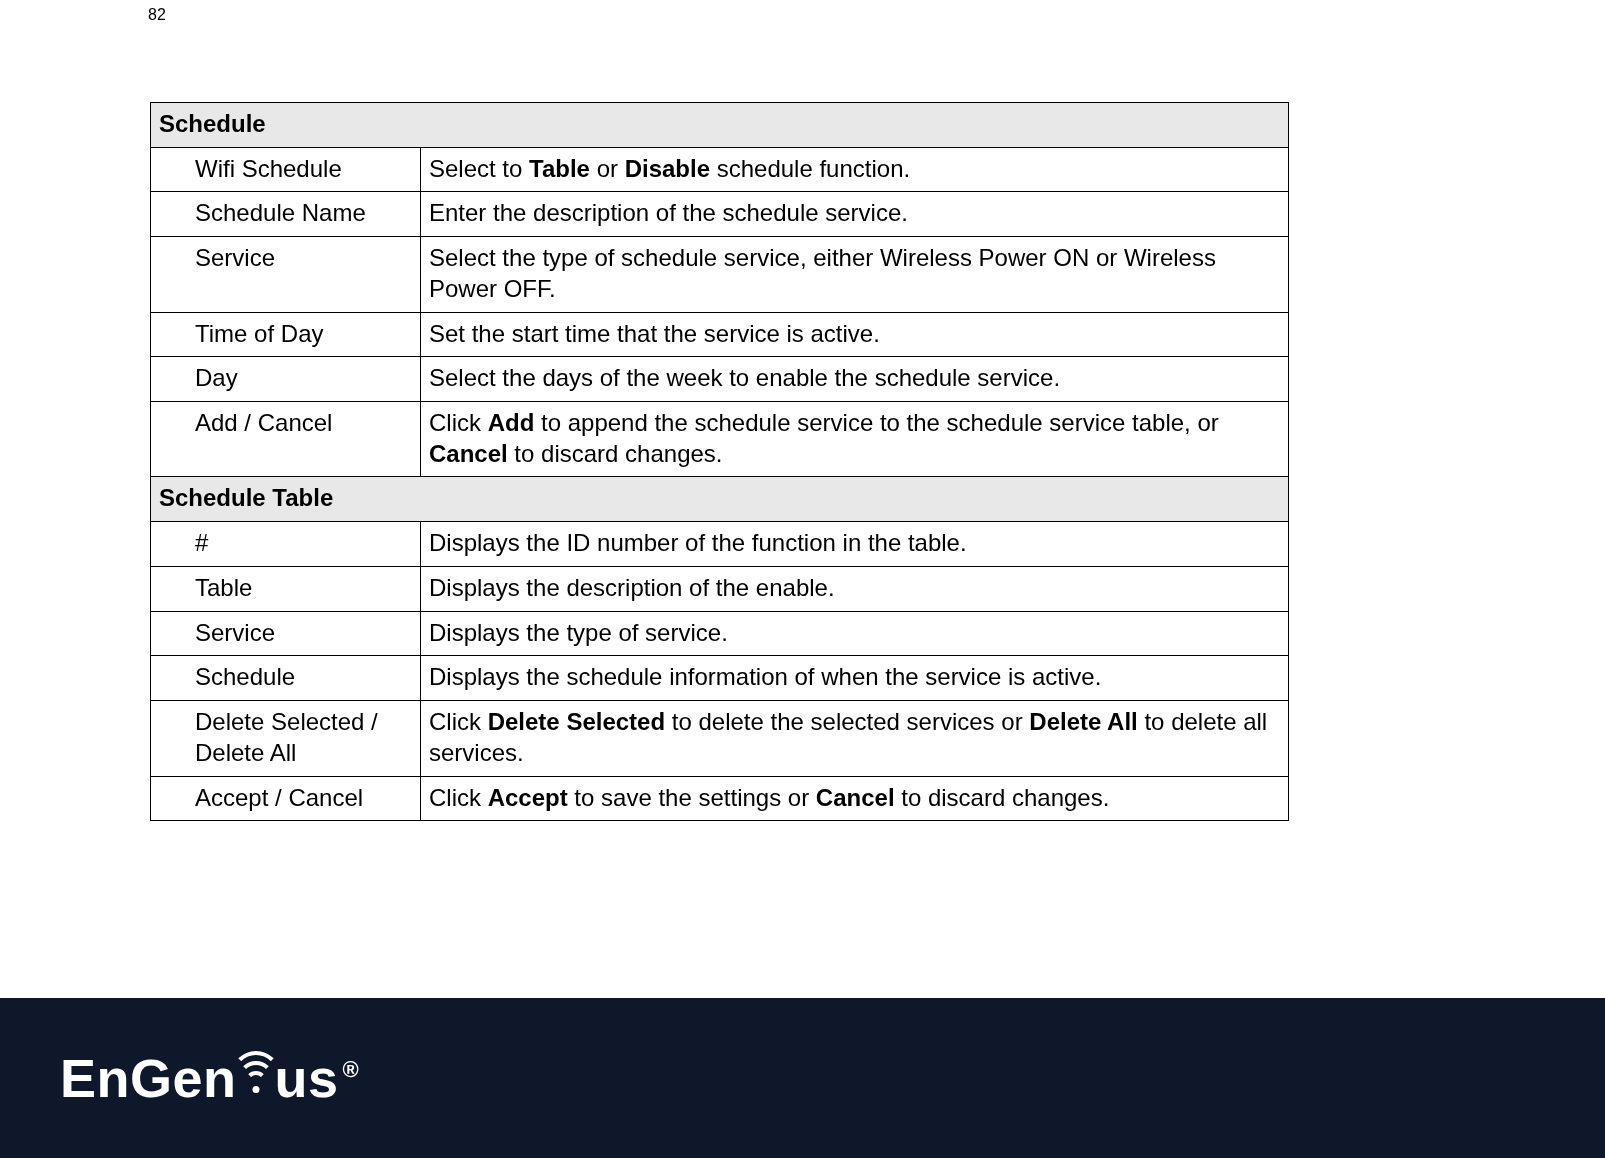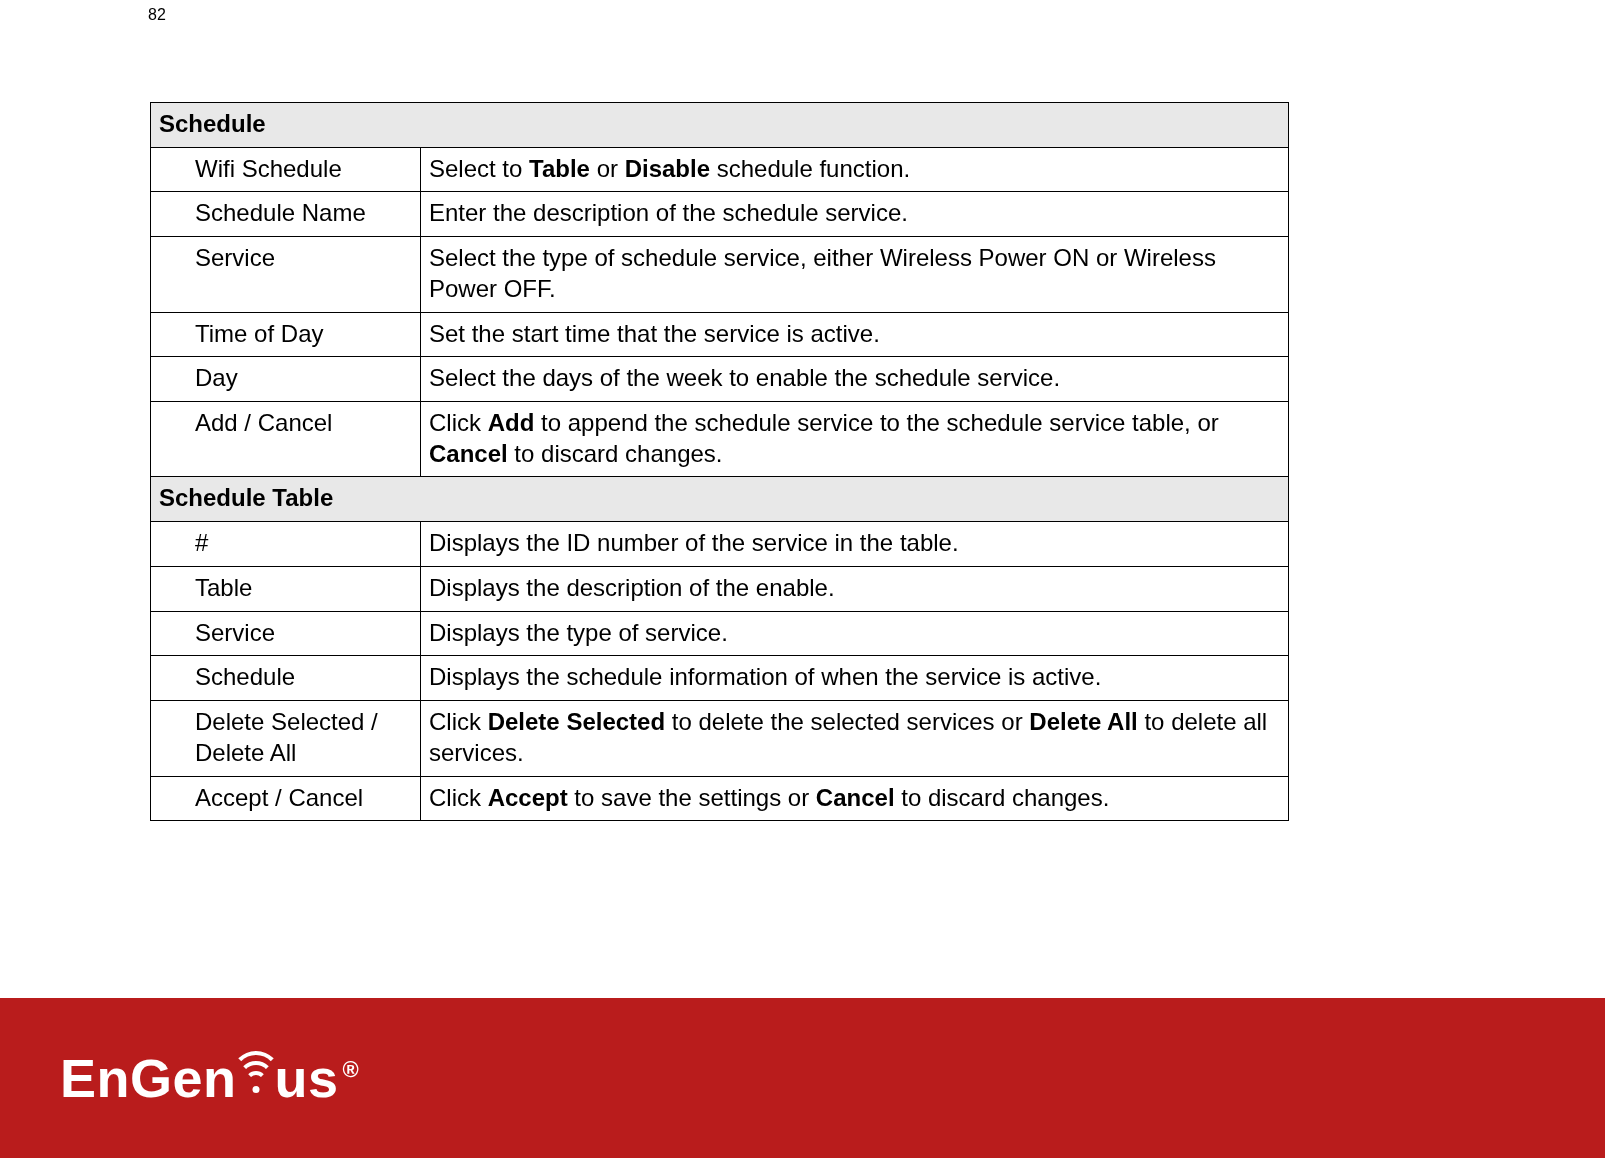--- a/index.html
+++ b/index.html
@@ -52,21 +52,21 @@
   td.desc-cell b {
     font-weight: 700;
   }
 
   .footer {
     position: absolute;
     left: 0;
     bottom: 0;
     width: 1605px;
     height: 160px;
-    background: #b91c1c;
+    background: #0f172a;
     display: flex;
     align-items: center;
   }
   .logo {
     margin-left: 60px;
     display: flex;
     align-items: flex-end;
     gap: 2px;
   }
   .logo-text {
@@ -149,21 +149,21 @@
         </tr>
         <tr>
           <td class="label-cell">Add / Cancel</td>
           <td class="desc-cell">Click <b>Add</b> to append the schedule service to the schedule service table, or <b>Cancel</b> to discard changes.</td>
         </tr>
         <tr class="section-header">
           <th colspan="2">Schedule Table</th>
         </tr>
         <tr>
           <td class="label-cell">#</td>
-          <td class="desc-cell">Displays the ID number of the service in the table.</td>
+          <td class="desc-cell">Displays the ID number of the function in the table.</td>
         </tr>
         <tr>
           <td class="label-cell">Table</td>
           <td class="desc-cell">Displays the description of the enable.</td>
         </tr>
         <tr>
           <td class="label-cell">Service</td>
           <td class="desc-cell">Displays the type of service.</td>
         </tr>
         <tr>

